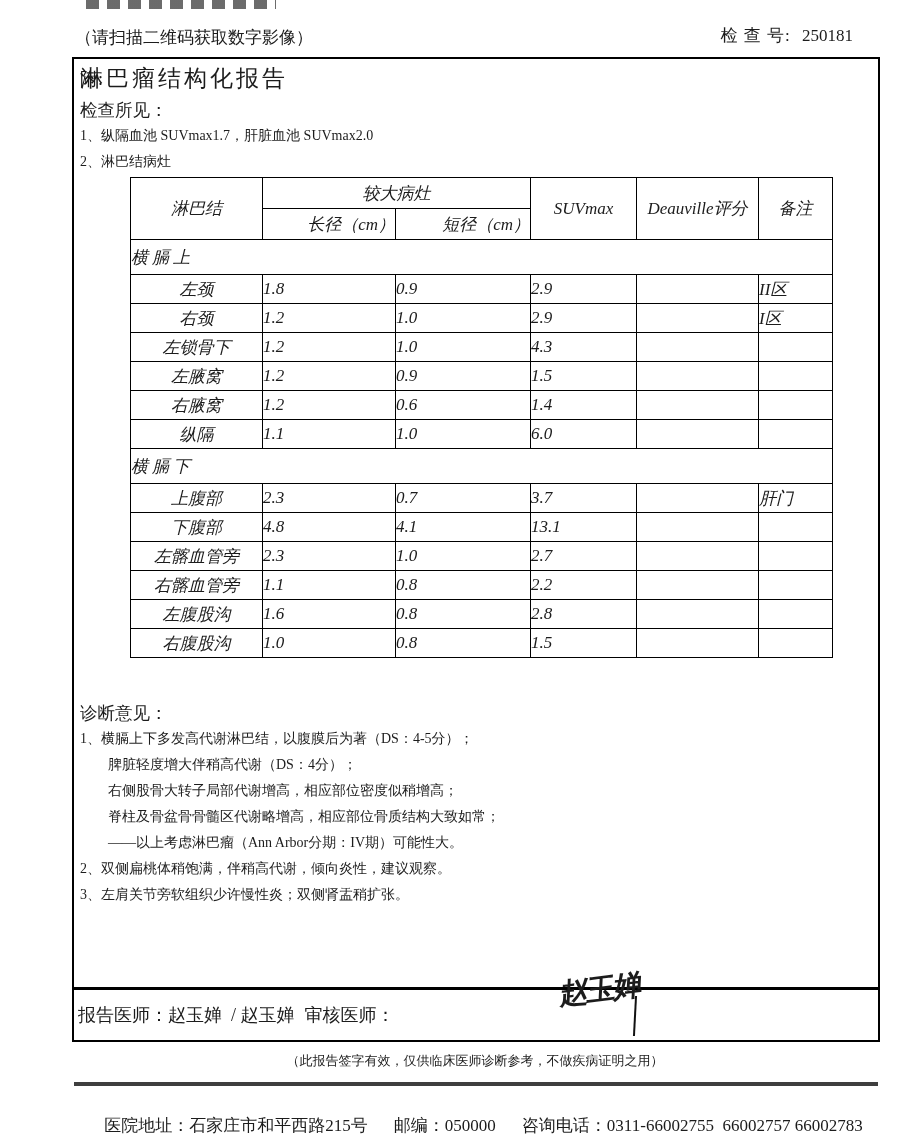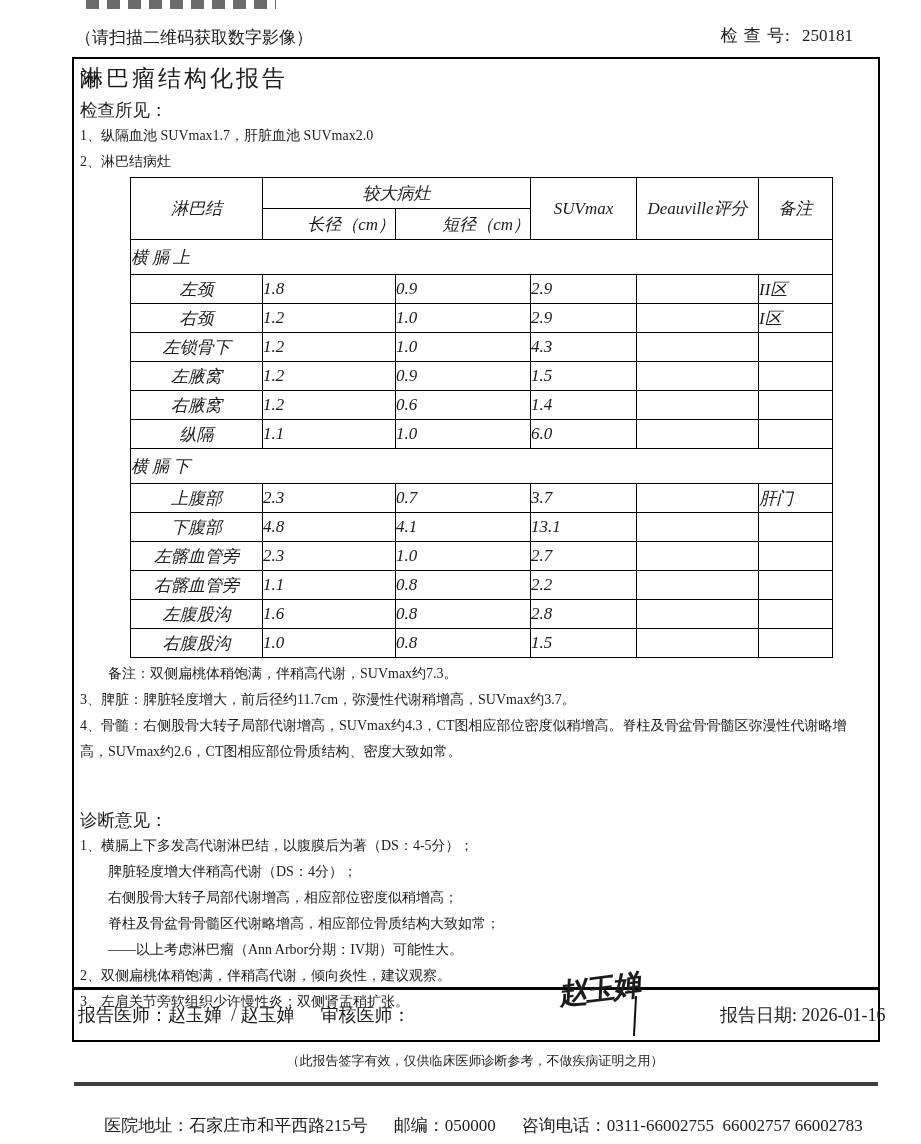--- a/index.html
+++ b/index.html
@@ -231,52 +231,44 @@
               <td class="cell-node">右腹股沟</td>
               <td class="cell-num">1.0</td>
               <td class="cell-num">0.8</td>
               <td class="cell-num">1.5</td>
               <td class="cell-num"></td>
               <td class="cell-remark"></td>
             </tr>
           </tbody>
       </table>
 
-      <div class="after-table">
-          <div class="line">　　备注：双侧扁桃体稍饱满，伴稍高代谢，SUVmax约7.3。</div>
-          <div class="line">3、脾脏：脾脏轻度增大，前后径约11.7cm，弥漫性代谢稍增高，SUVmax约3.7。</div>
-          <div class="line">4、骨髓：右侧股骨大转子局部代谢增高，SUVmax约4.3，CT图相应部位密度似稍增高。脊柱及骨盆骨骨髓区弥漫性代谢略增高，SUVmax约2.6，CT图相应部位骨质结构、密度大致如常。</div>
-        </div>
 
       <div class="spacer"></div>
 
       <div class="sec-label">诊断意见：</div>
       <div>
           <div class="line">1、横膈上下多发高代谢淋巴结，以腹膜后为著（DS：4-5分）；</div>
           <div class="line">　　脾脏轻度增大伴稍高代谢（DS：4分）；</div>
           <div class="line">　　右侧股骨大转子局部代谢增高，相应部位密度似稍增高；</div>
           <div class="line">　　脊柱及骨盆骨骨髓区代谢略增高，相应部位骨质结构大致如常；</div>
           <div class="line">　　——以上考虑淋巴瘤（Ann Arbor分期：IV期）可能性大。</div>
           <div class="line">2、双侧扁桃体稍饱满，伴稍高代谢，倾向炎性，建议观察。</div>
           <div class="line">3、左肩关节旁软组织少许慢性炎；双侧肾盂稍扩张。</div>
         </div>
 
     </div>
 
     <div class="sign-band">
       <span class="grp" style="margin-left:4px;">报告医师：</span>
       <span class="grp">赵玉婵  / 赵玉婵</span>
-      <span class="grp" style="margin-left:26px;">审核医师：</span>
+      <span class="grp" style="margin-left:10px;">审核医师：</span>
       <span class="signature-wrap">
         <span class="signature">赵玉婵</span>
         <span class="sig-stroke"></span>
       </span>
-      <span class="date-grp">
-        <span>报告日期: </span><span>2026-01-16</span>
-      </span>
     </div>
   </div>
 
   <div class="disclaimer">（此报告签字有效，仅供临床医师诊断参考，不做疾病证明之用）</div>
 
   <div class="footer-rule"></div>
 
   <div class="footer-line">
     <span>医院地址：</span><span>石家庄市和平西路215号</span><span class="gap"></span><span>邮编：</span><span>050000</span><span class="gap"></span><span>咨询电话：</span><span>0311-66002755  66002757 66002783</span>
   </div>

